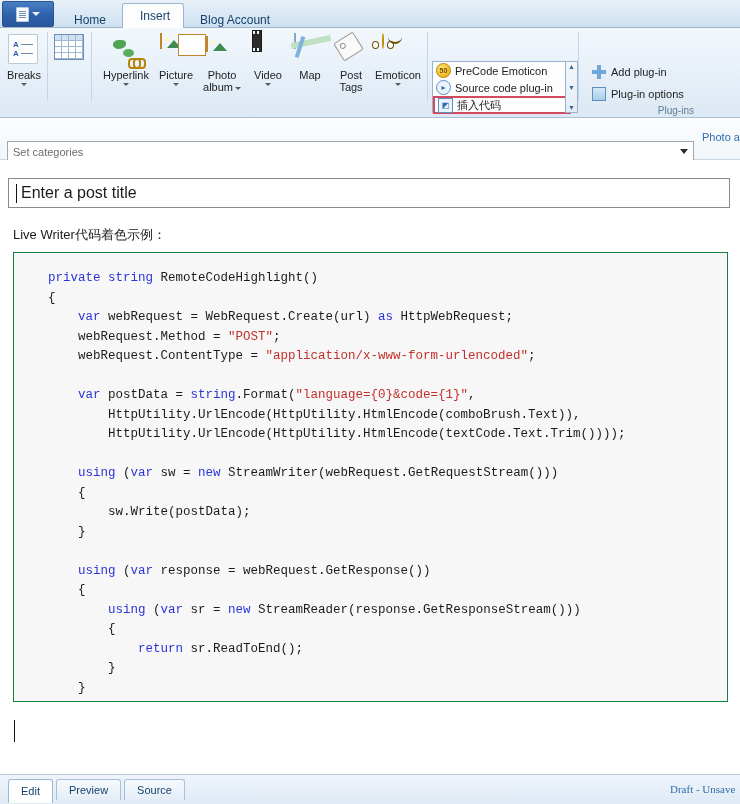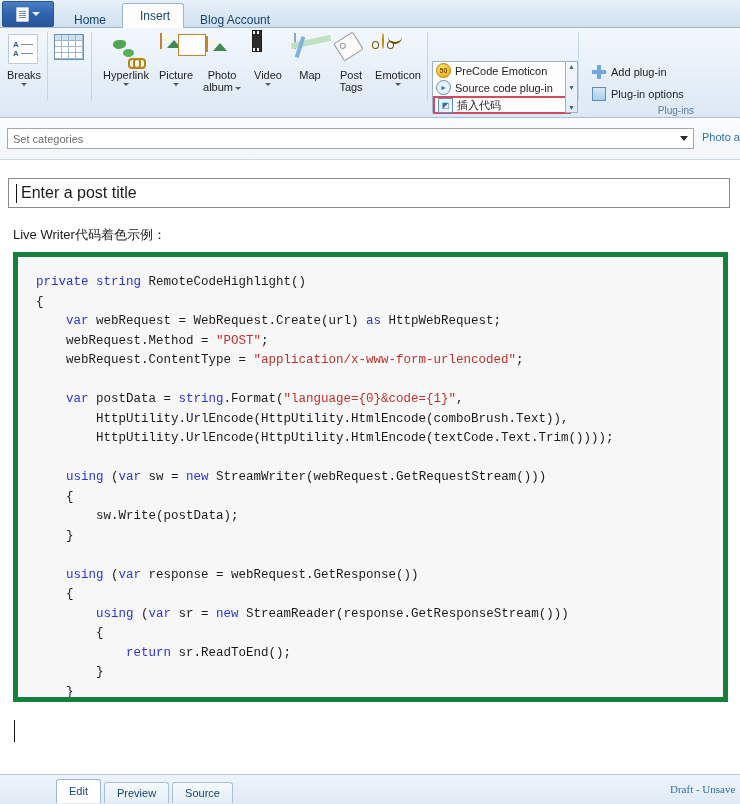--- a/index.html
+++ b/index.html
@@ -208,21 +208,21 @@
     background:linear-gradient(to bottom,#d6e8f7,#a9cdea);border:1px solid #5e8fc0;box-sizing:border-box;
   }
 
   
   .catbar{
     position:absolute;left:0;top:118px;width:740px;height:42px;
     background:linear-gradient(to bottom,#fbfdfe 0%,#f1f6fa 100%);
     border-bottom:1px solid #c9d7e4;box-sizing:border-box;
   }
   .catcombo{
-    position:absolute;left:7px;top:10px;width:687px;height:21px;
+    position:absolute;left:7px;top:23px;width:687px;height:21px;
     background:#fff;border:1px solid #a7a7a7;box-sizing:border-box;
     display:flex;align-items:center;
   }
   .catcombo .txt{flex:1;padding-left:5px;font-size:11px;color:#6c6c6c;}
   .catcombo .arrow{
     width:18px;display:flex;align-items:center;justify-content:center;
   }
   .catcombo .arrow i{
     width:0;height:0;border-left:4px solid transparent;border-right:4px solid transparent;border-top:5px solid #2b2b2b;
   }
@@ -239,38 +239,38 @@
     border:1px solid #8a8a8a;background:#fff;box-sizing:border-box;
     display:flex;align-items:center;
   }
   .titlebox .caret{width:1px;height:19px;background:#111;margin-left:7px;}
   .titlebox .ph{font-size:16px;color:#1b1b1b;margin-left:4px;}
 
   .intro{position:absolute;left:13px;top:66px;font-size:13px;color:#1b1b1b;}
 
   .codebox{
     position:absolute;left:13px;top:92px;width:715px;height:450px;
-    background:#f7f7f7;border:5px solid #15803d;box-sizing:border-box;
+    background:#f7f7f7;border:1px solid #15803d;box-sizing:border-box;
     font-family:"Liberation Mono","DejaVu Sans Mono",monospace;
     font-size:12.5px;line-height:19.5px;color:#1b1b1b;
-    padding:16px 0 0 18px;white-space:pre;overflow:hidden;
+    padding:16px 0 0 34px;white-space:pre;overflow:hidden;
   }
   .codebox .kw{color:#2b34d8;}
   .codebox .str{color:#c2302b;}
   .codebox .blank{display:block;height:19.5px;}
 
   .bodycaret{position:absolute;left:14px;top:560px;width:1px;height:22px;background:#111;}
 
   
   .statusbar{
     position:absolute;left:0;top:774px;width:740px;height:30px;
     background:linear-gradient(to bottom,#eef4fa 0%,#e0eaf5 100%);
     border-top:1px solid #b9cbdd;box-sizing:border-box;
   }
-  .vtabs{position:absolute;left:8px;top:4px;display:flex;align-items:flex-end;margin-left:48px;}
+  .vtabs{position:absolute;left:8px;top:4px;display:flex;}
   .vtab{
     height:20px;line-height:20px;padding:0 12px;margin-right:3px;font-size:11px;color:#16436e;
     background:linear-gradient(to bottom,#f6fafd,#e4edf7);
     border:1px solid #a8bfd6;border-bottom:none;border-radius:3px 3px 0 0;cursor:default;
   }
   .vtab.active{background:#ffffff;height:23px;line-height:22px;border-color:#9db7d0;color:#16436e;}
   .draft{
     position:absolute;left:670px;top:8px;font-size:11px;color:#2f6fae;white-space:nowrap;font-family:Liberation Serif, serif;
   }
 </style>

